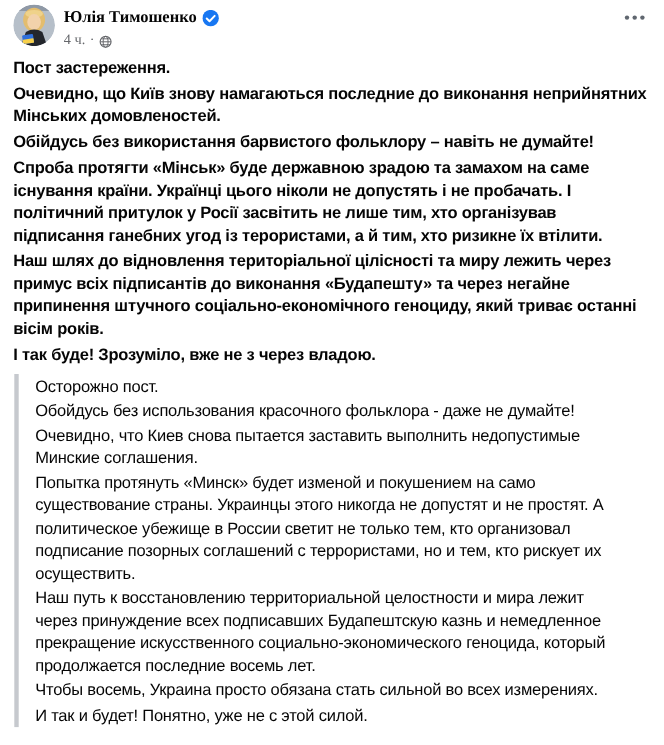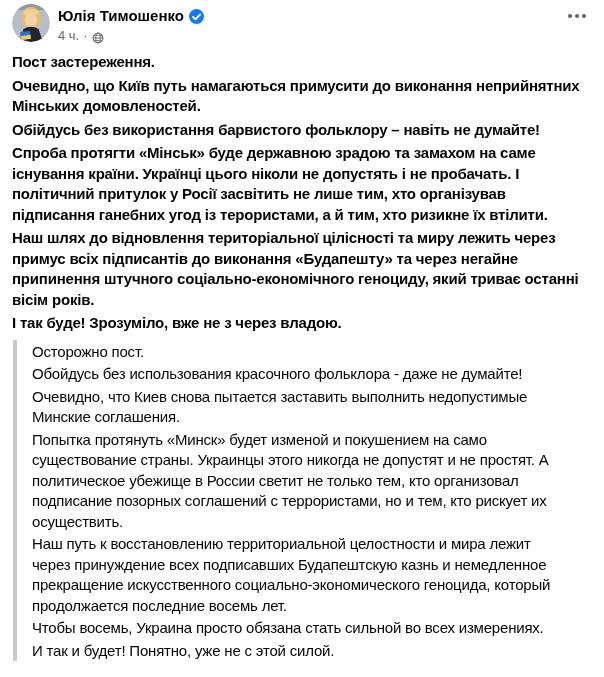--- a/index.html
+++ b/index.html
@@ -5,21 +5,21 @@
   * { margin:0; padding:0; box-sizing:border-box; }
   html,body { width:604px; height:677px; background:#ffffff; overflow:hidden; }
   body { font-family:"Liberation Sans","DejaVu Sans",sans-serif; color:#050505; }
 
   .post { width:604px; }
 
   
   .header { display:flex; align-items:flex-start; padding:4px 16px 0 12px; }
   .avatar { width:38px; height:38px; border-radius:50%; overflow:hidden; flex:0 0 38px; cursor:pointer; }
   .avatar svg { display:block; }
-  .header-info { margin-left:8px; flex:1 1 auto; }
+  .header-info { margin-left:8px; flex:1 1 auto;font-family:Liberation Serif, serif; }
   .name-row { display:flex; align-items:center; gap:5px; padding-top:2px; }
   .author { font-size:15px; font-weight:bold; color:#050505; line-height:20px; cursor:pointer; }
   .badge { width:15px; height:15px; display:inline-flex; }
   .meta-row { display:flex; align-items:flex-end; gap:4px; font-size:13px; color:#65676B; margin-top:1px; line-height:17px; }
   .menu { display:flex; gap:3px; padding:10px 2px 6px 6px; cursor:pointer; align-items:center; }
   .menu .d { width:4px; height:4px; border-radius:50%; background:#606770; }
 
   
   .content { padding:0 12px; margin-top:8px; font-size:15px; line-height:20.5px;
              color:#050505; letter-spacing:-0.2px; }
@@ -83,21 +83,21 @@
     <div class="menu">
       <span class="d"></span>
       <span class="d"></span>
       <span class="d"></span>
     </div>
 
   </div>
 
   <div class="content">
       <div class="para">Пост застереження.</div>
-      <div class="para">Очевидно, що Київ путь намагаються примусити до виконання неприйнятних Мінських домовленостей.</div>
+      <div class="para">Очевидно, що Київ знову намагаються последние до виконання неприйнятних Мінських домовленостей.</div>
       <div class="para">Обійдусь без використання барвистого фольклору – навіть не думайте!</div>
       <div class="para">Спроба протягти «Мінськ» буде державною зрадою та замахом на саме існування країни. Українці цього ніколи не допустять і не пробачать. І політичний притулок у Росії засвітить не лише тим, хто організував підписання ганебних угод із терористами, а й тим, хто ризикне їх втілити.</div>
       <div class="para">Наш шлях до відновлення територіальної цілісності та миру лежить через примус всіх підписантів до виконання «Будапешту» та через негайне припинення штучного соціально-економічного геноциду, який триває останні вісім років.</div>
       <div class="para">І так буде! Зрозуміло, вже не з через владою.</div>
     </div>
 
   <div class="quote">
       <div class="para">Осторожно пост.</div>
       <div class="para">Обойдусь без использования красочного фольклора - даже не думайте!</div>
       <div class="para">Очевидно, что Киев снова пытается заставить выполнить недопустимые Минские соглашения.</div>

